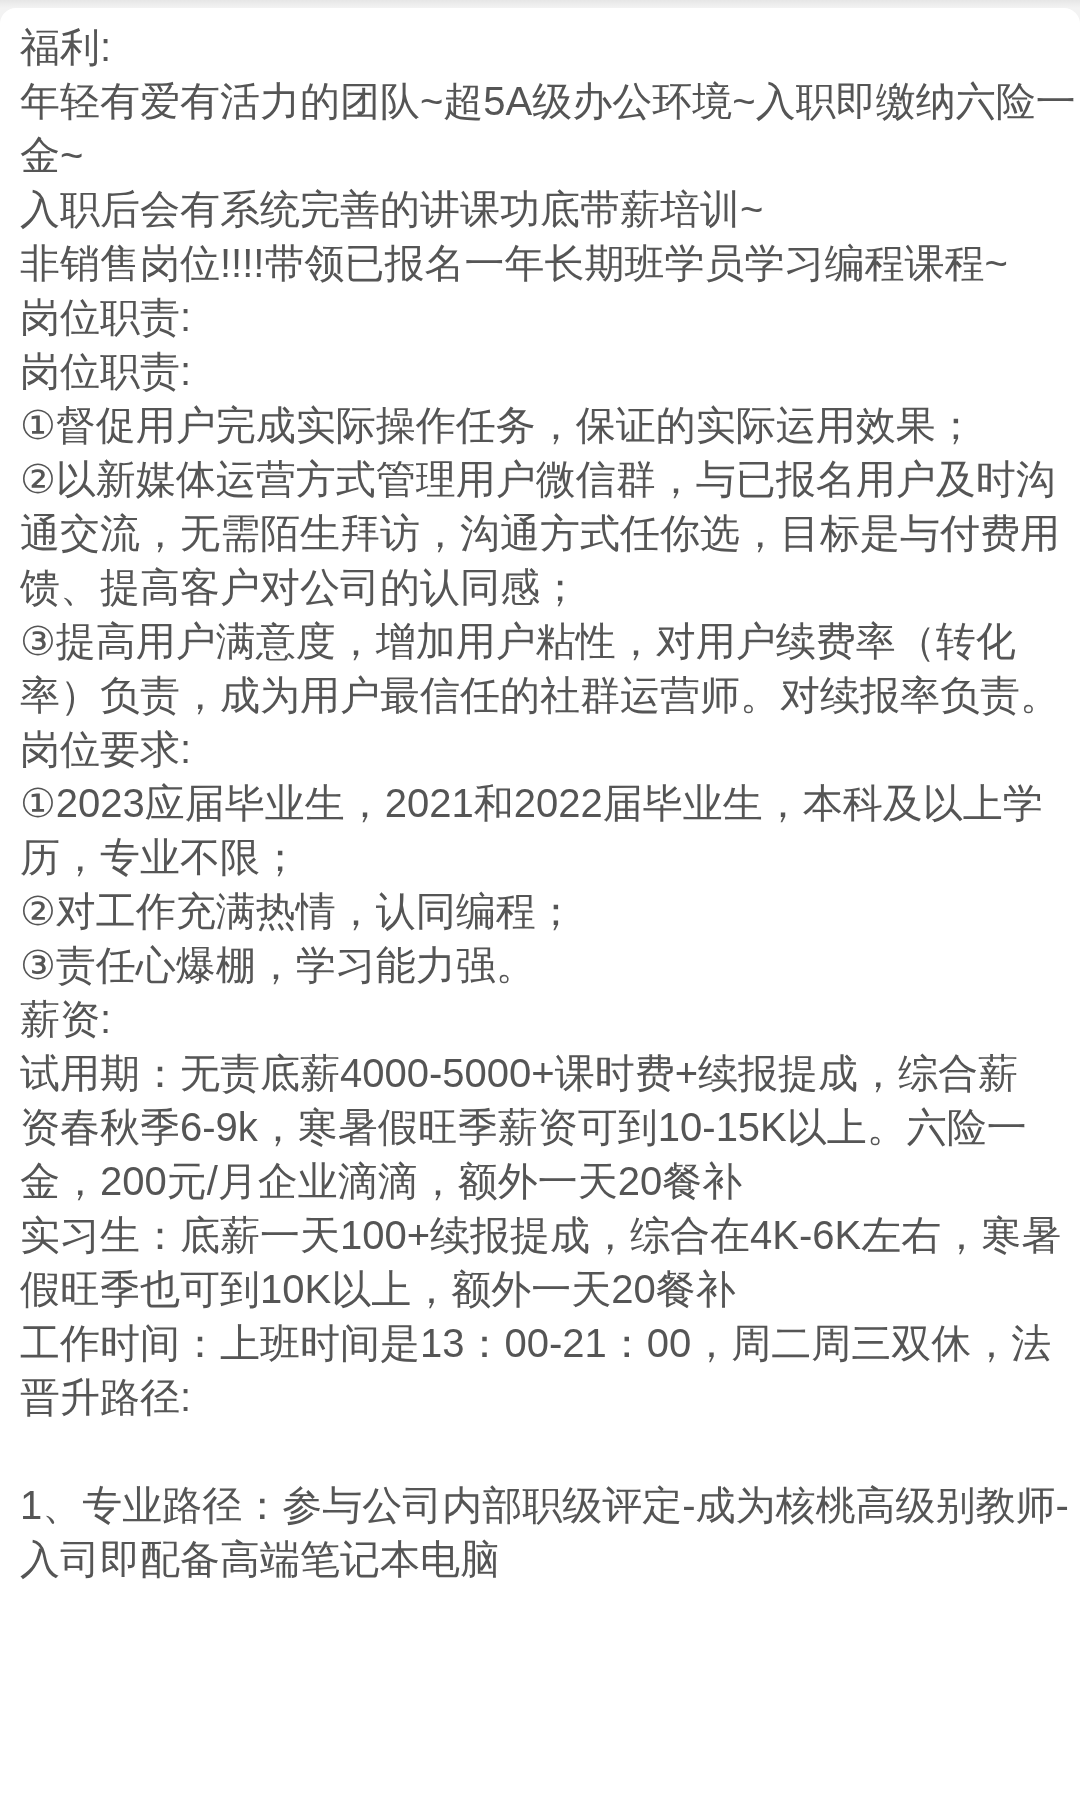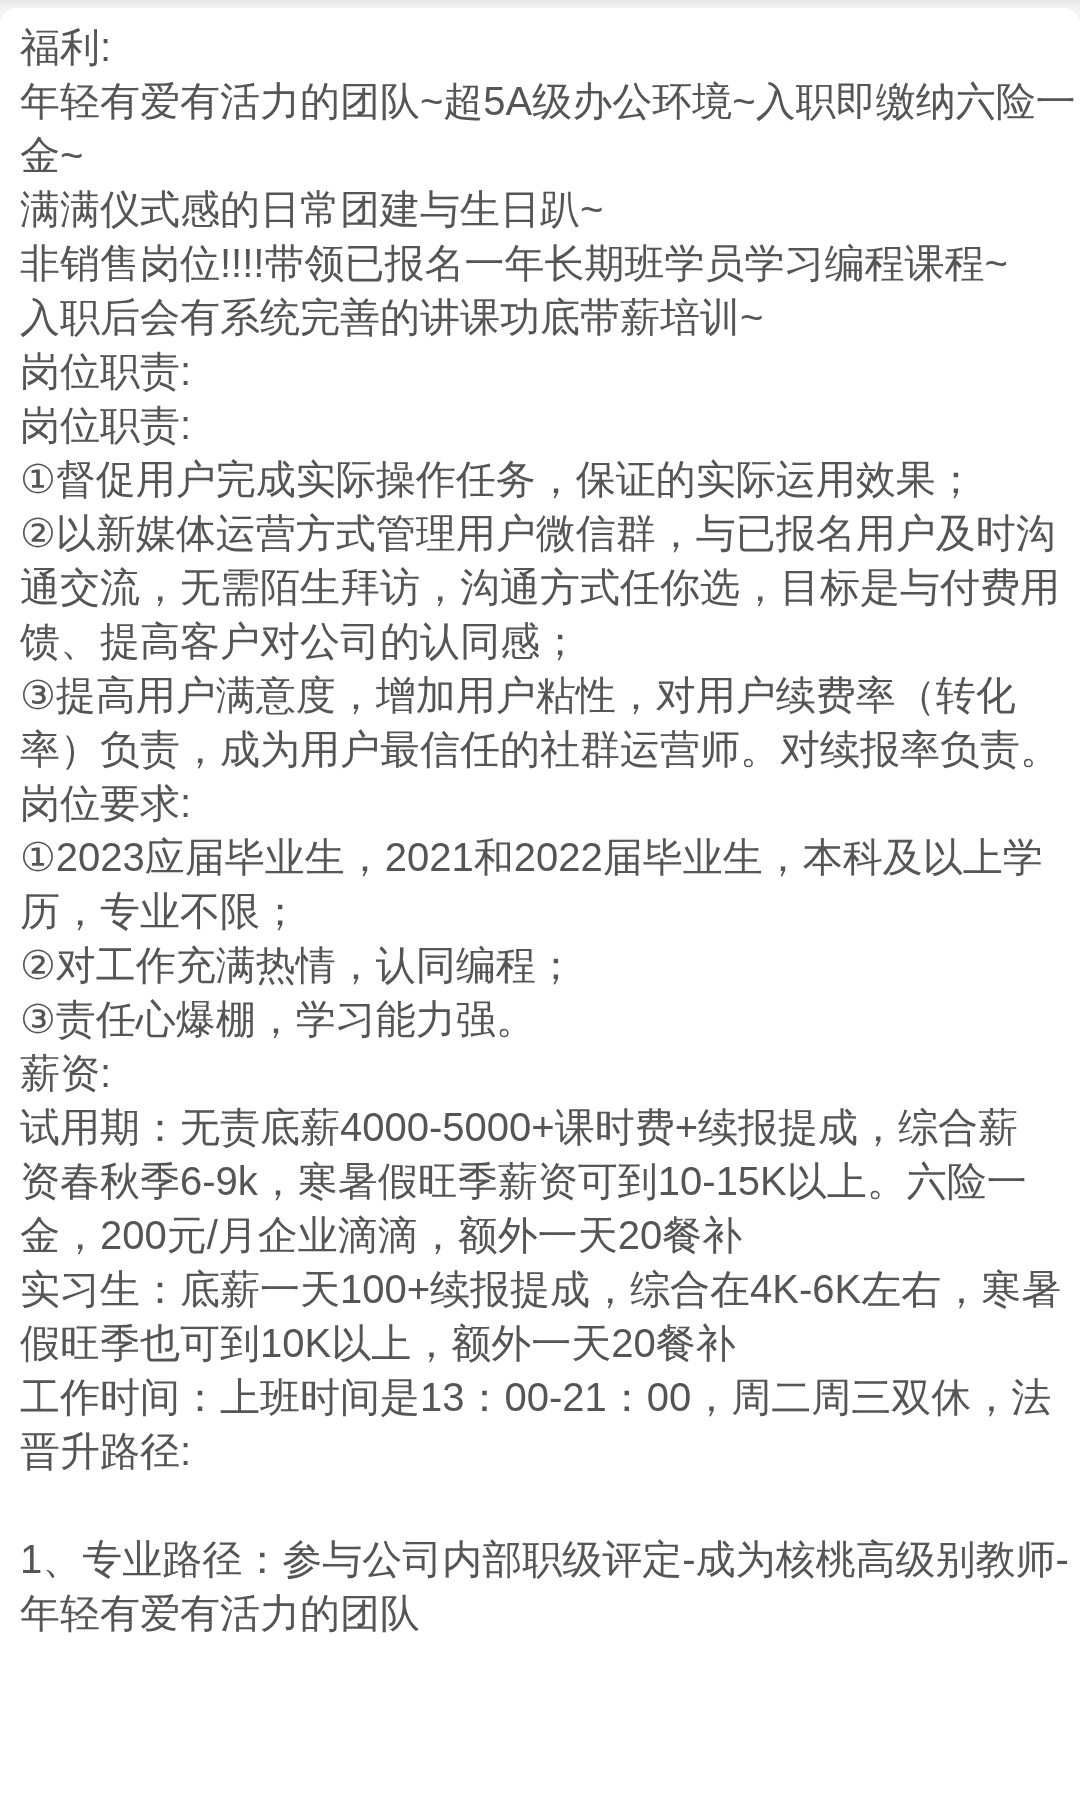--- a/index.html
+++ b/index.html
@@ -39,23 +39,22 @@
   }
 </style>
 </head>
 <body>
 
 <div class="page">
   <div class="card">
     <div class="line">福利:</div>
     <div class="line">年轻有爱有活力的团队~超5A级办公环境~入职即缴纳六险一</div>
     <div class="line">金~</div>
-    <div class="line">满满仪式感的日常团建与生日趴~</div>
+    <div class="line">入职后会有系统完善的讲课功底带薪培训~</div>
     <div class="line">非销售岗位!!!!带领已报名一年长期班学员学习编程课程~</div>
-    <div class="line">入职后会有系统完善的讲课功底带薪培训~</div>
     <div class="line">岗位职责:</div>
     <div class="line">岗位职责:</div>
     <div class="line">①督促用户完成实际操作任务，保证的实际运用效果；</div>
     <div class="line">②以新媒体运营方式管理用户微信群，与已报名用户及时沟</div>
     <div class="line">通交流，无需陌生拜访，沟通方式任你选，目标是与付费用</div>
     <div class="line">馈、提高客户对公司的认同感；</div>
     <div class="line">③提高用户满意度，增加用户粘性，对用户续费率（转化</div>
     <div class="line">率）负责，成为用户最信任的社群运营师。对续报率负责。</div>
     <div class="line">岗位要求:</div>
     <div class="line">①2023应届毕业生，2021和2022届毕业生，本科及以上学</div>
@@ -65,15 +64,15 @@
     <div class="line">薪资:</div>
     <div class="line">试用期：无责底薪4000-5000+课时费+续报提成，综合薪</div>
     <div class="line">资春秋季6-9k，寒暑假旺季薪资可到10-15K以上。六险一</div>
     <div class="line">金，200元/月企业滴滴，额外一天20餐补</div>
     <div class="line">实习生：底薪一天100+续报提成，综合在4K-6K左右，寒暑</div>
     <div class="line">假旺季也可到10K以上，额外一天20餐补</div>
     <div class="line">工作时间：上班时间是13：00-21：00，周二周三双休，法</div>
     <div class="line">晋升路径:</div>
     <div class="line"></div>
     <div class="line">1、专业路径：参与公司内部职级评定-成为核桃高级别教师-</div>
-    <div class="line">年轻有爱有活力的团队</div>
+    <div class="line">入司即配备高端笔记本电脑</div>
   </div>
 </div>
 
 </body></html>

